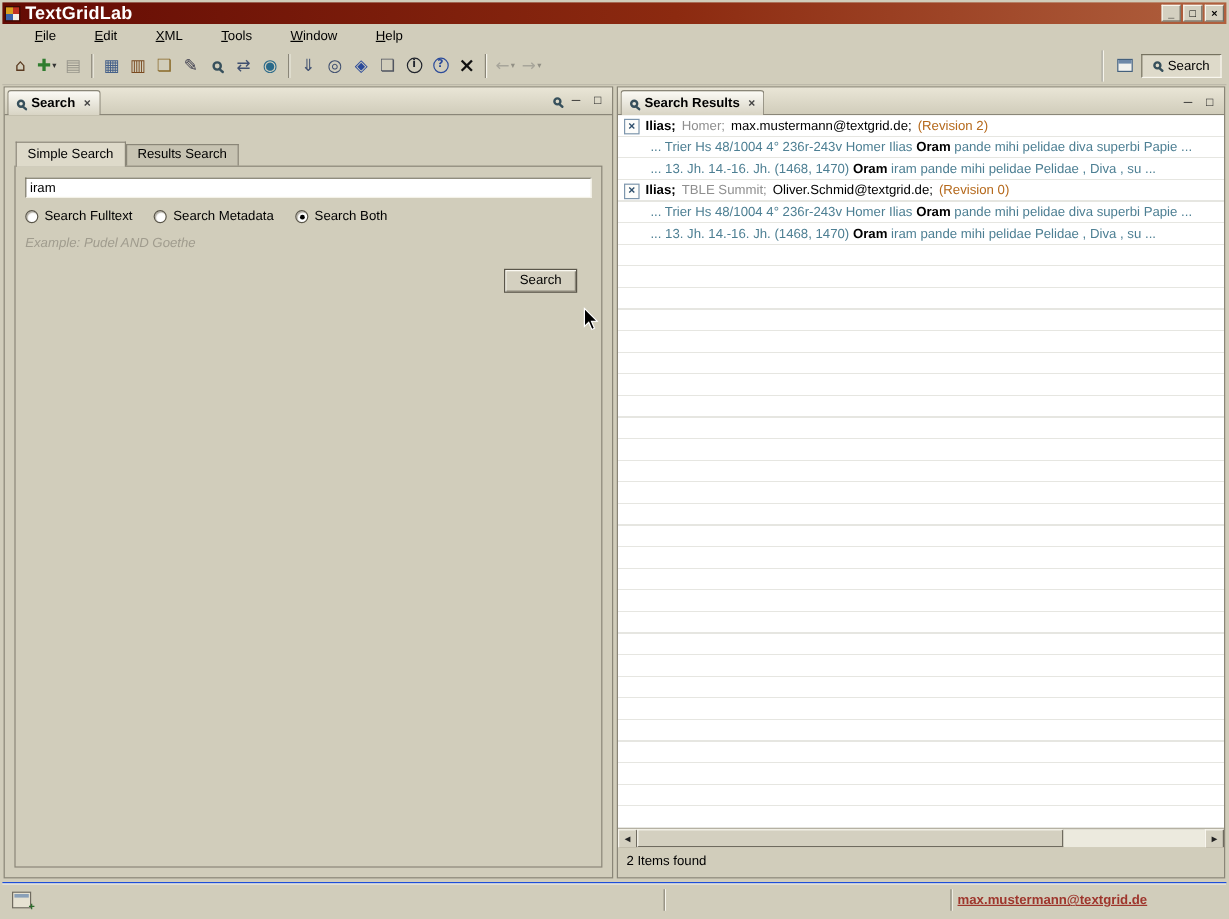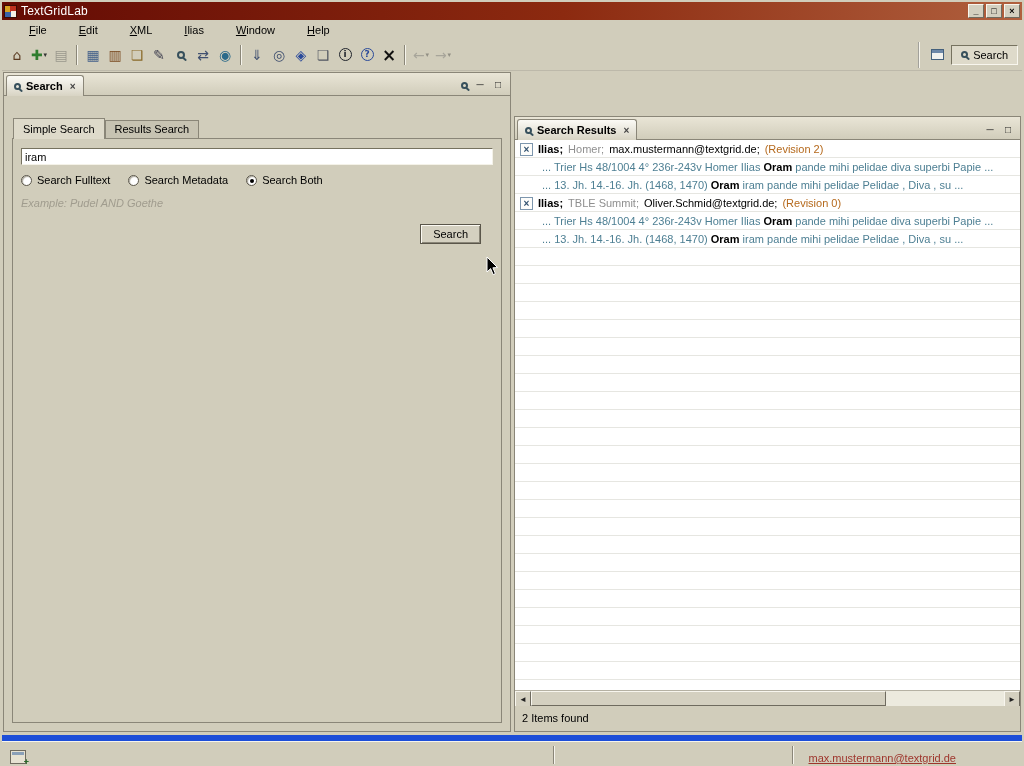--- a/index.html
+++ b/index.html
@@ -13,21 +13,21 @@
   .titlebar {
     position:absolute; top:2px; left:2px; right:2px; height:18px;
     background:linear-gradient(90deg,#640b04 0%,#8c2a10 55%,#b0603e 100%);
     display:flex; align-items:center; padding:0 2px; gap:4px;
   }
   .app-icon {
     width:13px; height:13px; flex:0 0 auto;
     background:conic-gradient(#c03020 0 25%, #f4f0e6 25% 50%, #3a62a8 50% 75%, #d8a020 75% 100%);
     border:1px solid #3a0a04;
   }
-  .titlebar .title { color:#fff; font-weight:normal; font-size:12px; letter-spacing:.2px; }
+  .titlebar .title { color:#fff; font-weight:bold; font-size:15px; letter-spacing:.2px; }
   .winbtns { margin-left:auto; display:flex; gap:2px; }
   .wbtn {
     width:16px; height:14px; background:#d4d0c0; text-align:center; line-height:12px;
     font-size:9px; font-weight:bold; color:#000;
     border:1px solid; border-color:#f8f6ee #6f6b5f #6f6b5f #f8f6ee;
   }
   
   .menubar { position:absolute; top:20px; left:2px; right:2px; height:19px; display:flex; align-items:center; padding-left:2px; }
   .menu-item { display:inline-block; padding:2px 7px; cursor:default;margin-left:18px; }
   .menu-item::first-letter { text-decoration:underline; }
@@ -58,21 +58,21 @@
   .persp-icon { width:13px; height:11px; border:1px solid #44607c; background:#f2f2ee; position:relative; display:inline-block; }
   .persp-icon::before { content:""; position:absolute; top:0; left:0; right:0; height:3px; background:#6d88a8; }
   .ptoggle {
     display:flex; align-items:center; gap:5px; padding:3px 9px; background:#dedaca;
     border:1px solid; border-color:#76725f #f8f6ee #f8f6ee #76725f;
   }
   
   .main { position:absolute; top:71px; left:0; height:662px; width:1024px; padding:1px 3px; display:flex; gap:3px; }
   .view { border:1px solid #8a8678; background:#d1cdbb; display:flex; flex-direction:column; position:relative; }
   .view.left { width:508px; flex:0 0 auto; }
-  .view.right { flex:1;margin-top:44px; }
+  .view.right { flex:1; }
   .vheader {
     height:23px; flex:0 0 auto; display:flex; align-items:flex-end;
     background:linear-gradient(#e9e5d6,#d1cdbb); border-bottom:1px solid #8a8678; padding:0 2px;
   }
   .vtab {
     height:21px; display:flex; align-items:center; gap:5px; padding:0 7px;
     background:linear-gradient(#fbfaf5,#d8d4c4);
     border:1px solid #8a8678; border-bottom:none; border-radius:3px 3px 0 0;
     margin-bottom:-1px; position:relative; z-index:2;
   }
@@ -136,22 +136,22 @@
   .sbtn {
     width:16px; height:16px; background:#d4d0c0; display:flex; align-items:center; justify-content:center;
     font-size:8px; color:#222; border:1px solid; border-color:#f8f6ee #6f6b5f #6f6b5f #f8f6ee;
   }
   .sthumb { width:355px; background:#d4d0c0; border:1px solid; border-color:#f8f6ee #6f6b5f #6f6b5f #f8f6ee; }
   .strack { flex:1; }
   .rstatus { height:25px; line-height:25px; padding-left:7px; background:#d1cdbb; flex:0 0 auto; }
   
   .statusbar {
     position:absolute; left:2px; right:2px; bottom:2px; height:29px;
-    border-top:6px solid #1d4ed8; box-shadow:inset 0 1px 0 #f6f4ec;
-    display:flex; align-items:flex-end; padding:0 8px;
+    border-top:1px solid #1d4ed8; box-shadow:inset 0 1px 0 #f6f4ec;
+    display:flex; align-items:center; padding:0 8px;font-weight:bold;
   }
   .fastview { width:16px; height:14px; border:1px solid #6f6b5f; background:#e6e2d2; position:relative; display:inline-block; }
   .fastview::before { content:""; position:absolute; top:1px; left:1px; right:1px; height:3px; background:#8aa0b8; }
   .fastview::after { content:"+"; position:absolute; right:-4px; bottom:-4px; font-size:9px; font-weight:bold; color:#2a6a2a; }
   .ssep { position:absolute; top:5px; width:2px; height:18px; border-left:1px solid #8a8678; border-right:1px solid #f6f4ec; }
   .ssep.s1 { left:551px; } .ssep.s2 { left:790px; }
   .user { margin-left:auto; margin-right:58px; color:#9e352c; text-decoration:underline; cursor:pointer; }
   
   .cursor { position:absolute; left:486px; top:256px; z-index:99; pointer-events:none; }
 </style>
@@ -165,21 +165,21 @@
     <span class="wbtn">_</span>
     <span class="wbtn">□</span>
     <span class="wbtn">×</span>
   </span>
 </div>
 
 <div class="menubar">
   <span class="menu-item">File</span>
   <span class="menu-item">Edit</span>
   <span class="menu-item">XML</span>
-  <span class="menu-item">Ilias</span>
+  <span class="menu-item">Tools</span>
   <span class="menu-item">Window</span>
   <span class="menu-item">Help</span>
 </div>
 
 <div class="toolbar">
   <div class="tbgroup">
       <div class="tbtn">
         <span class="glyph" style="color: rgb(90, 58, 32);">⌂</span>
       </div>
       <div class="tbtn">

